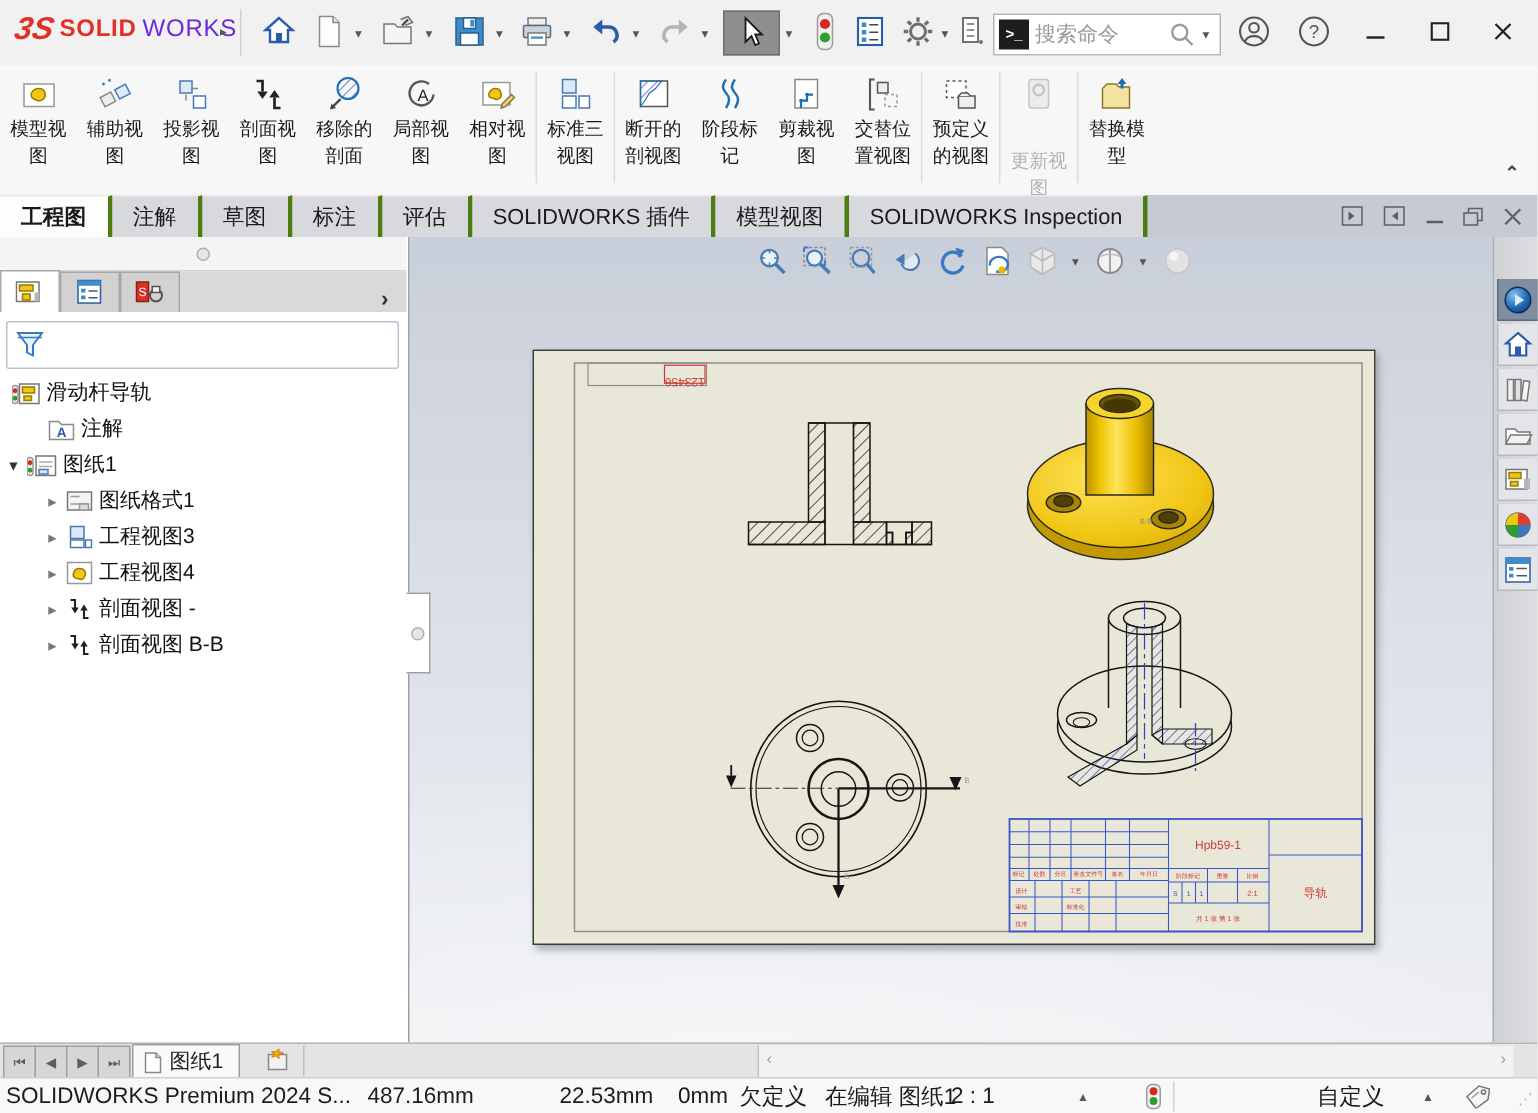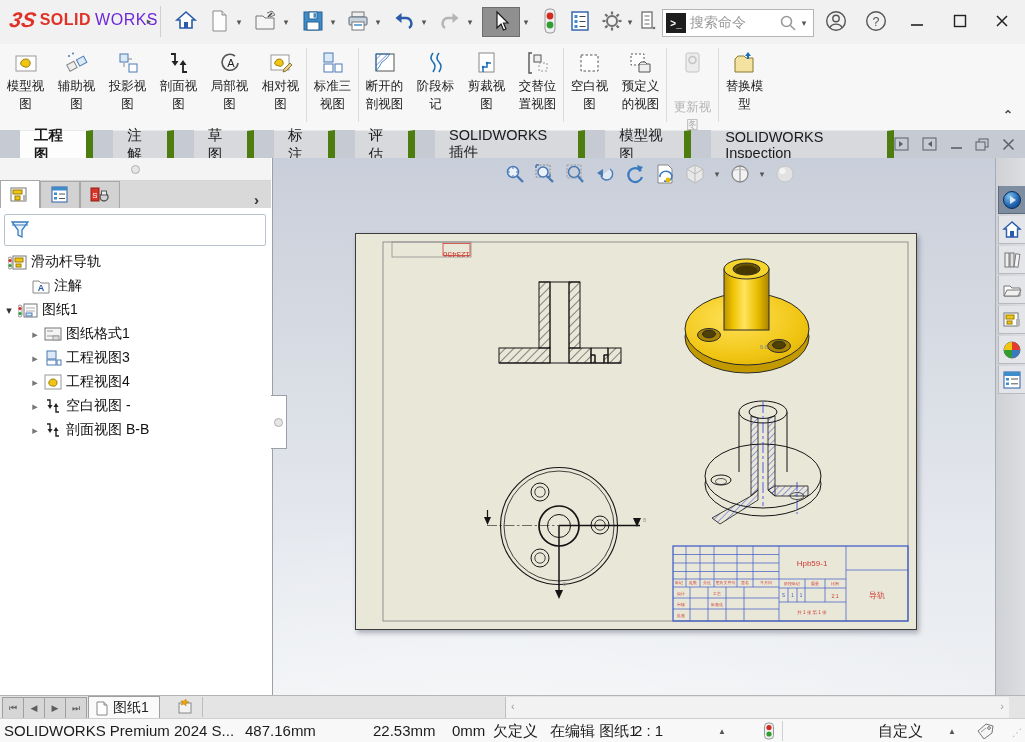--- a/index.html
+++ b/index.html
@@ -26,21 +26,21 @@
   #ribbon{left:0;top:44px;width:1025px;height:86px;background:#f7f7f7;border-bottom:1px solid #d2d2d2;display:flex;align-items:flex-start;}
   .rbtn{width:51px;padding-top:5px;display:flex;flex-direction:column;align-items:center;}
   .rbtn .ric{height:28px;display:flex;align-items:center;justify-content:center;}
   .rbtn .rlb{font-size:12.5px;line-height:1.45;text-align:center;width:46px;color:#1a1a1a;}
   .rbtn.dis .rlb{color:#b4b4b4;margin-top:21px;}
   .rsep{width:1px;height:74px;background:#dcdcdc;margin-top:4px;}
   #ribcollapse{left:998px;top:108px;width:20px;height:16px;color:#444;font-weight:bold;font-size:12px;text-align:center;}
   
   #tabbar{left:0;top:130px;width:1025px;height:28px;background:#c5cad3;display:flex;align-items:stretch;}
   .ctab{display:flex;align-items:center;justify-content:center;padding:0 14px;font-size:14.5px;color:#1a1a1a;
-        background:#d7d9dd;border-right:7px solid #4d7c0f;border-top:1px solid #e8eaee;margin-left:20px;}
+        background:#d7d9dd;border-right:3px solid #4d7c0f;border-top:1px solid #e8eaee;}
   .ctab.active{background:#fdfdfd;font-weight:bold;}
   .tabicons{margin-left:auto;display:flex;align-items:center;gap:12px;padding-right:10px;color:#5a5f68;}
   
   #main{left:0;top:158px;width:1025px;height:537px;}
   
   #lpanel{left:0;top:0;width:272px;height:537px;background:#fff;border-right:1px solid #9aa0a8;}
   #lpanel .topstrip{left:0;top:0;width:271px;height:22px;background:#f4f4f4;border-bottom:1px solid #d5d5d5;}
   .dot{width:7px;height:7px;border-radius:50%;background:#e6e6e6;border:1px solid #b0b0b0;}
   #ptabs{left:0;top:23px;width:271px;height:27px;background:#d9d9d9;display:flex;align-items:flex-end;}
   .ptab{width:38px;height:26px;display:flex;align-items:center;justify-content:center;background:#d2d2d2;
@@ -305,20 +305,30 @@
           <path d="M5.5 11l3.5 5 3.5-5z" fill="#222"></path>
           <path d="M17 15v7h4" fill="none" stroke="#222" stroke-width="1.8"></path>
           <path d="M13.5 15l3.5-5 3.5 5z" fill="#222"></path>
         </svg>
       </div>
       <div class="rlb">剖面视图</div>
     </div>
   <div class="rbtn">
       <div class="ric">
         <svg width="26" height="26">
+          <circle cx="15" cy="9" r="7" fill="url(#hb)" stroke="#1a6fb5" stroke-width="1.4"></circle>
+          <path d="M4 22l6-6" stroke="#444" stroke-width="1.6"></path>
+          <path d="M3 23l4-1-3-3z" fill="#444"></path>
+        </svg>
+      </div>
+      <div class="rlb">移除的剖面</div>
+    </div>
+  <div class="rbtn">
+      <div class="ric">
+        <svg width="26" height="26">
           <path d="M21 13a8 8 0 1 1-3-7" fill="none" stroke="#555" stroke-width="1.6"></path>
           <text x="14" y="17" text-anchor="middle" font-size="11" fill="#222" font-family="Liberation Sans,sans-serif">A</text>
         </svg>
       </div>
       <div class="rlb">局部视图</div>
     </div>
   <div class="rbtn">
       <div class="ric">
         <svg width="26" height="26">
           <rect x="3" y="5" width="18" height="15" fill="#fff" stroke="#999"></rect>
@@ -373,28 +383,20 @@
       <div class="ric">
         <svg width="26" height="26">
           <path d="M7 3H4v20h3" fill="none" stroke="#555" stroke-width="1.4"></path>
           <rect x="9" y="5" width="7" height="7" fill="#eee" stroke="#555"></rect>
           <rect x="14" y="13" width="8" height="8" fill="none" stroke="#999" stroke-dasharray="2 2"></rect>
         </svg>
       </div>
       <div class="rlb">交替位置视图</div>
     </div>
   <div class="rsep"></div>
-  <div class="rbtn">
-      <div class="ric">
-        <svg width="26" height="26">
-          <rect x="4" y="5" width="17" height="16" fill="#fff" stroke="#555" stroke-dasharray="2.5 2"></rect>
-        </svg>
-      </div>
-      <div class="rlb">空白视图</div>
-    </div>
   <div class="rbtn">
       <div class="ric">
         <svg width="26" height="26">
           <rect x="3" y="4" width="13" height="11" fill="#fff" stroke="#555" stroke-dasharray="2 2"></rect>
           <path d="M11 14h11v8H11z" fill="#efefef" stroke="#555"></path>
           <path d="M11 14l2-2h4l2 2" fill="#efefef" stroke="#555"></path>
         </svg>
       </div>
       <div class="rlb">预定义的视图</div>
     </div>
@@ -773,21 +775,21 @@
         <span>工程视图4</span>
       </div>
       <div class="trow" style="padding-left:28px">
         <span class="twist">▸</span>
         <svg class="ticon" width="18" height="16">
             <path d="M6 8V2H3" fill="none" stroke="#222" stroke-width="1.4"></path>
             <path d="M3.5 7l2.5 4 2.5-4z" fill="#222"></path>
             <path d="M12 8v6h3" fill="none" stroke="#222" stroke-width="1.4"></path>
             <path d="M9.5 9l2.5-4 2.5 4z" fill="#222"></path>
           </svg>
-        <span>空白视图 -</span>
+        <span>剖面视图 -</span>
       </div>
       <div class="trow" style="padding-left:28px">
         <span class="twist">▸</span>
         <svg class="ticon" width="18" height="16">
             <path d="M6 8V2H3" fill="none" stroke="#222" stroke-width="1.4"></path>
             <path d="M3.5 7l2.5 4 2.5-4z" fill="#222"></path>
             <path d="M12 8v6h3" fill="none" stroke="#222" stroke-width="1.4"></path>
             <path d="M9.5 9l2.5-4 2.5 4z" fill="#222"></path>
           </svg>
         <span>剖面视图 B-B</span>

